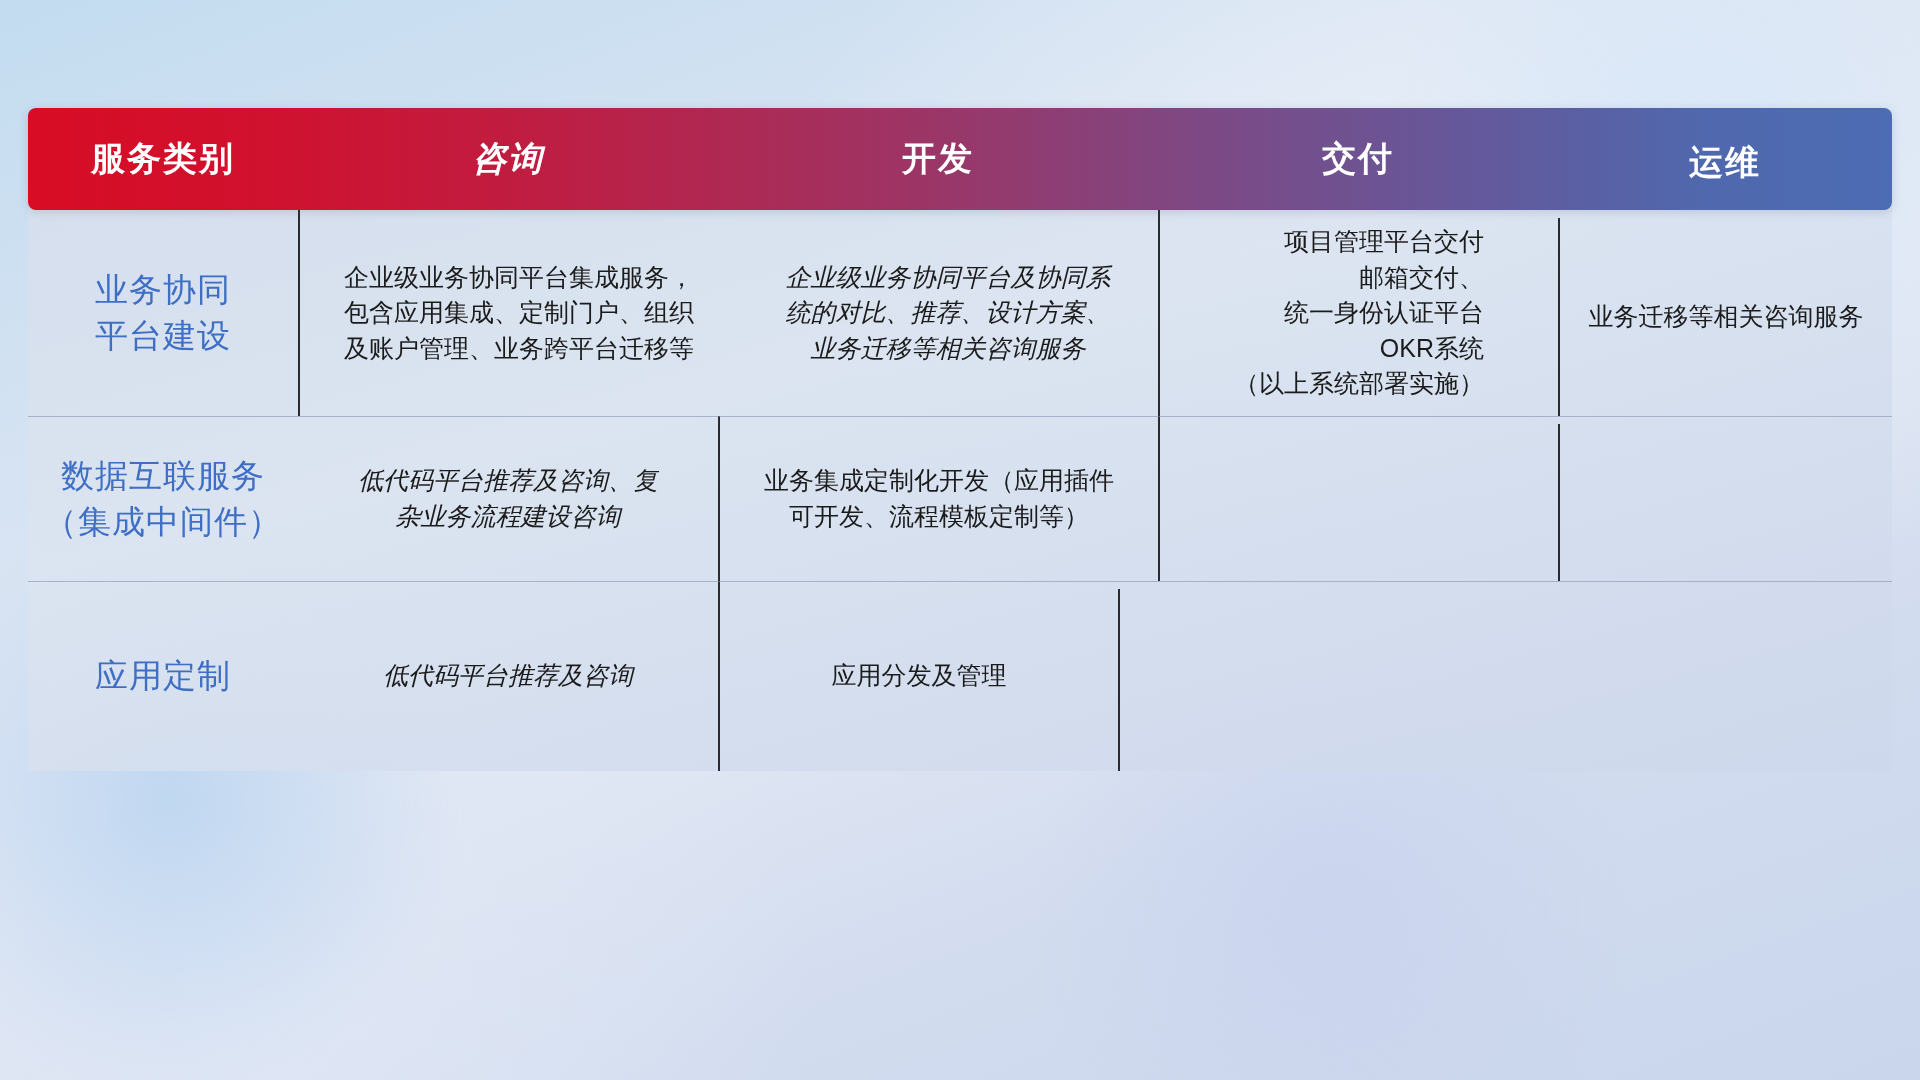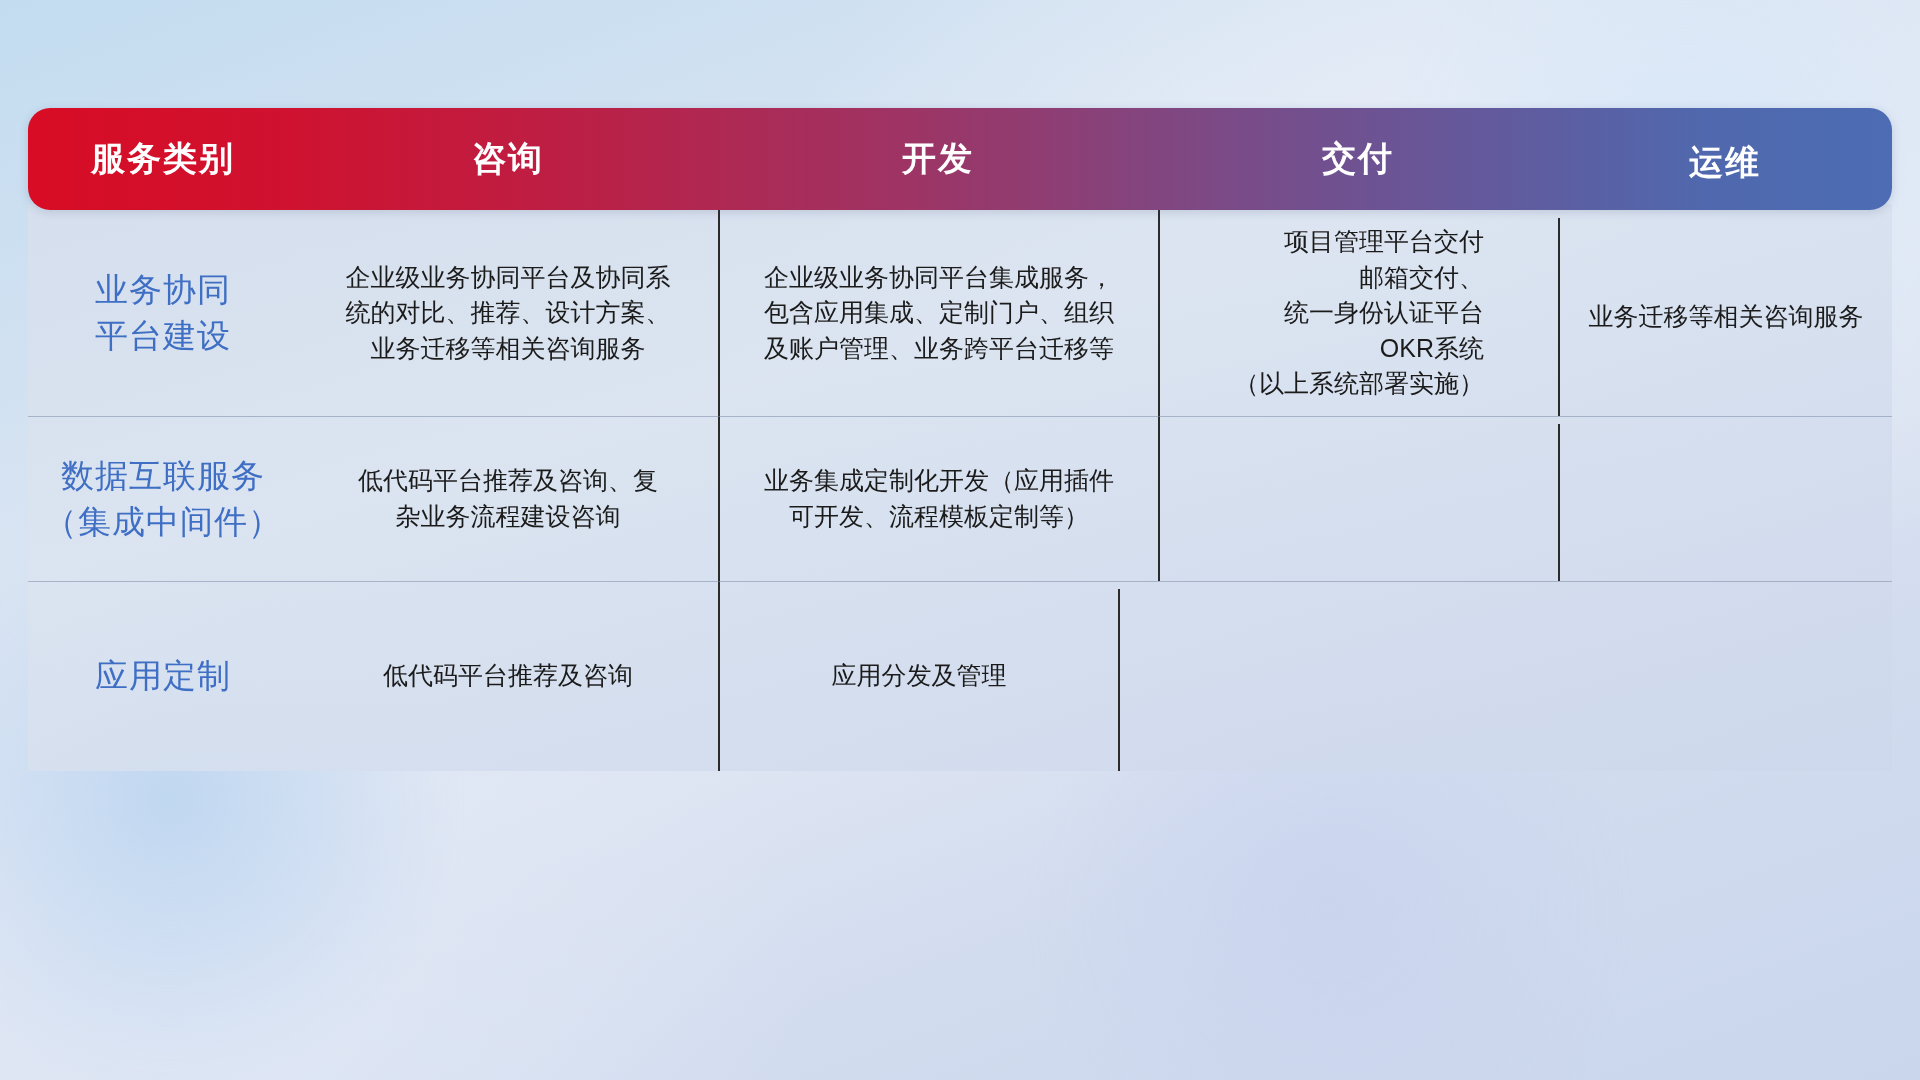--- a/index.html
+++ b/index.html
@@ -50,21 +50,21 @@
   .table-wrap {
     position: absolute;
     left: 28px;
     top: 108px;
     width: 1864px;
   }
 
   .header-bar {
     position: relative;
     height: 102px;
-    border-radius: 22px;
+    border-radius: 8px;
     background: linear-gradient(90deg,
         #d80c24 0%,
         #cf1230 14%,
         #bb2046 30%,
         #9c3566 48%,
         #7b4a86 64%,
         #63599c 78%,
         #5068ad 90%,
         #4c6cb3 100%);
     display: flex;
@@ -124,21 +124,21 @@
   .cell.label {
     color: #3f6fc4;
     font-weight: normal;
     font-size: 33px;
     line-height: 1.38;
     letter-spacing: 1px;
   }
 
   
   .c0 { width: 270px; }
-  .c1 { width: 420px; }
+  .c1 { width: 420px; font-style: italic; }
   .c2 { width: 440px; }
   .c3 { width: 400px; text-align: right; }
   .c4 { width: 334px; margin-top: 8px; }
 
   
   .header-bar .c0,
   .header-bar .c1,
   .header-bar .c2,
   .header-bar .c3,
   .header-bar .c4 { display: flex; align-items: center; justify-content: center; }
@@ -163,26 +163,26 @@
     <div class="header-cell c2">开发</div>
     <div class="header-cell c3">交付</div>
     <div class="header-cell c4">运维</div>
   </div>
 
   <div class="body-panel">
 
     <div class="row r0">
       <div class="cell label c0">业务协同
 平台建设</div>
+      <div class="cell has-rule c2">企业级业务协同平台集成服务，
+包含应用集成、定制门户、组织
+及账户管理、业务跨平台迁移等</div>
       <div class="cell c1">企业级业务协同平台及协同系
 统的对比、推荐、设计方案、
 业务迁移等相关咨询服务</div>
-      <div class="cell has-rule c2">企业级业务协同平台集成服务，
-包含应用集成、定制门户、组织
-及账户管理、业务跨平台迁移等</div>
       <div class="cell has-rule c3">项目管理平台交付
 邮箱交付、
 统一身份认证平台
 OKR系统
 （以上系统部署实施）</div>
       <div class="cell has-rule c4">业务迁移等相关咨询服务</div>
     </div>
 
     <div class="row r1">
       <div class="cell label c0">数据互联服务

